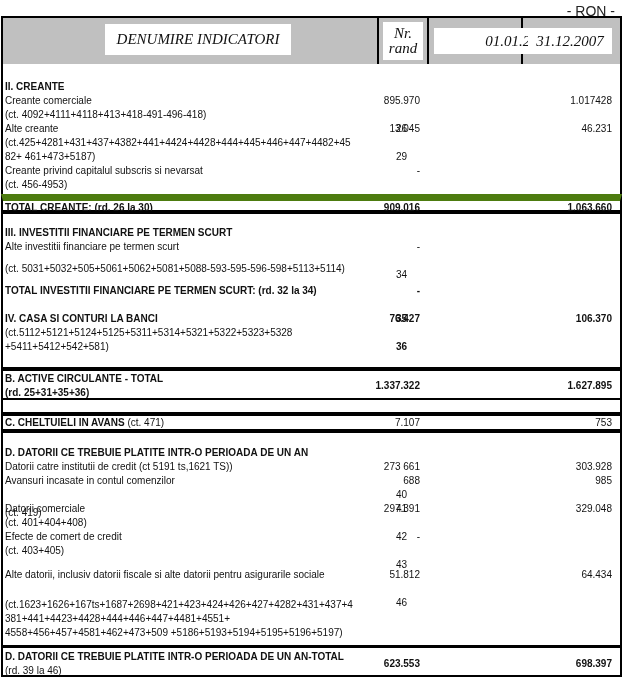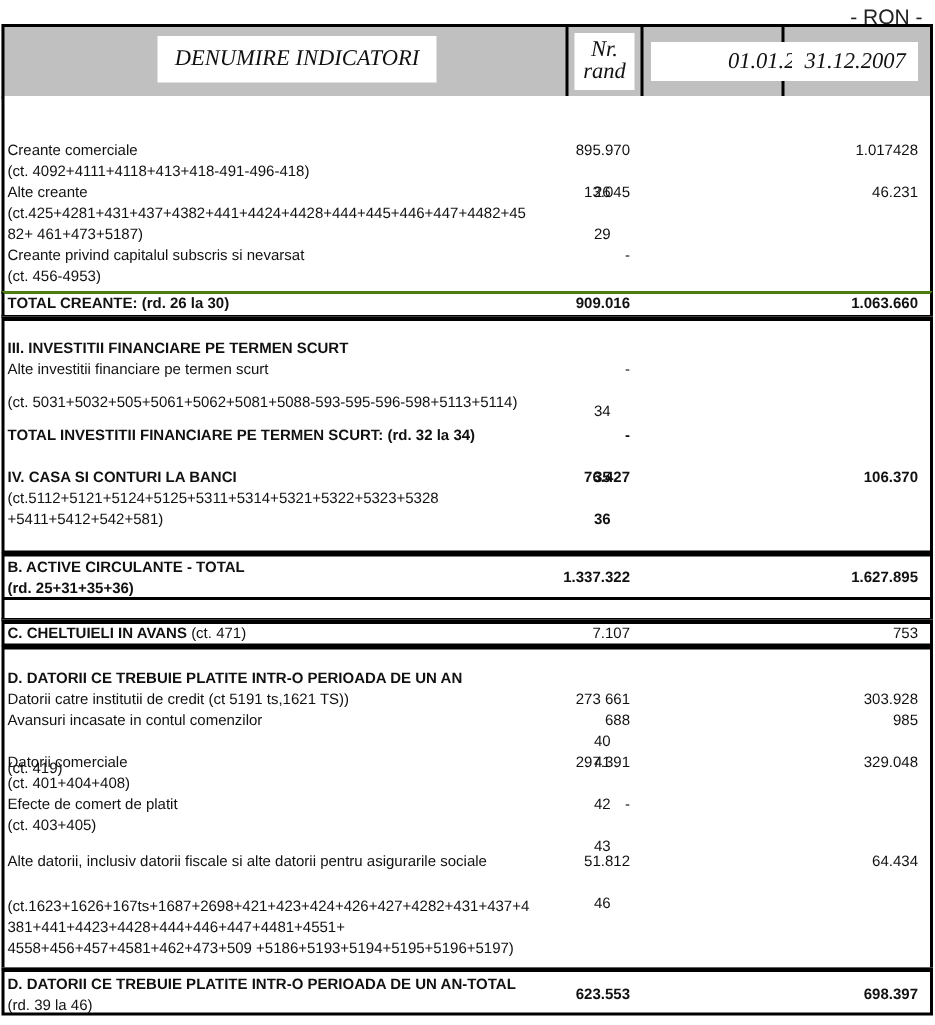--- a/index.html
+++ b/index.html
@@ -37,20 +37,23 @@
   </div>
   <div class="cell" style="left:426px;width:94px;">
     <div class="lbl" style="left:5px;top:10px;width:82px;height:26px;padding-left:44px;">01.01.2007</div>
   </div>
   <div class="cell" style="left:520px;width:108px;border-right:none;">
     <div class="lbl" style="left:5px;top:10px;width:84px;height:26px;">31.12.2007</div>
   </div>
 </div>
 
 <div class="blk" style="top:64px;height:132px;border-top:none;">
+  <div class="row b" style="top:16px;">
+    <span class="c-name">II. CREANTE</span>
+  </div>
   <div class="row" style="top:30px;">
     <span class="c-name">Creante comerciale</span>
     <span class="c-nr">26</span>
     <span class="c-v1">895.970</span>
     <span class="c-v2">1.017428</span>
   </div>
   <div class="row" style="top:44px;">
     <span class="c-name">(ct. 4092+4111+4118+413+418-491-496-418)</span>
   </div>
   <div class="row" style="top:58px;">
@@ -69,21 +72,21 @@
     <span class="c-name">Creante privind capitalul subscris si nevarsat</span>
     <span class="c-nr">30</span>
     <span class="c-v1">-</span>
     <span class="c-v2"></span>
   </div>
   <div class="row" style="top:114px;">
     <span class="c-name">(ct. 456-4953)</span>
   </div>
 </div>
 
-<div class="blk" style="top:194px;height:18px;border-top:2px solid #4d7c0f;">
+<div class="blk" style="top:194px;height:18px;border-top:7px solid #4d7c0f;">
   <div class="row b" style="top:0;">
     <span class="c-name">TOTAL CREANTE: (rd. 26 la 30)</span>
     <span class="c-nr">31</span>
     <span class="c-v1">909.016</span>
     <span class="c-v2">1.063.660</span>
   </div>
 </div>
 
 <div class="blk" style="top:211px;height:158px;border-top:3px solid #000;">
   <div class="row b" style="top:12px;">
@@ -172,21 +175,21 @@
         <span class="c-v1">297.391</span>
         <span class="c-v2">329.048</span>
       </div>
       <div class="row" style="top: 83px;">
         <span class="c-name">(ct. 401+404+408)</span>
         <span class="c-nr"></span>
         <span class="c-v1"></span>
         <span class="c-v2"></span>
       </div>
       <div class="row" style="top: 97px;">
-        <span class="c-name">Efecte de comert de platit</span>
+        <span class="c-name">Efecte de comert de credit</span>
         <span class="c-nr">43</span>
         <span class="c-v1">-</span>
         <span class="c-v2"></span>
       </div>
       <div class="row" style="top: 111px;">
         <span class="c-name">(ct. 403+405)</span>
         <span class="c-nr"></span>
         <span class="c-v1"></span>
         <span class="c-v2"></span>
       </div>

